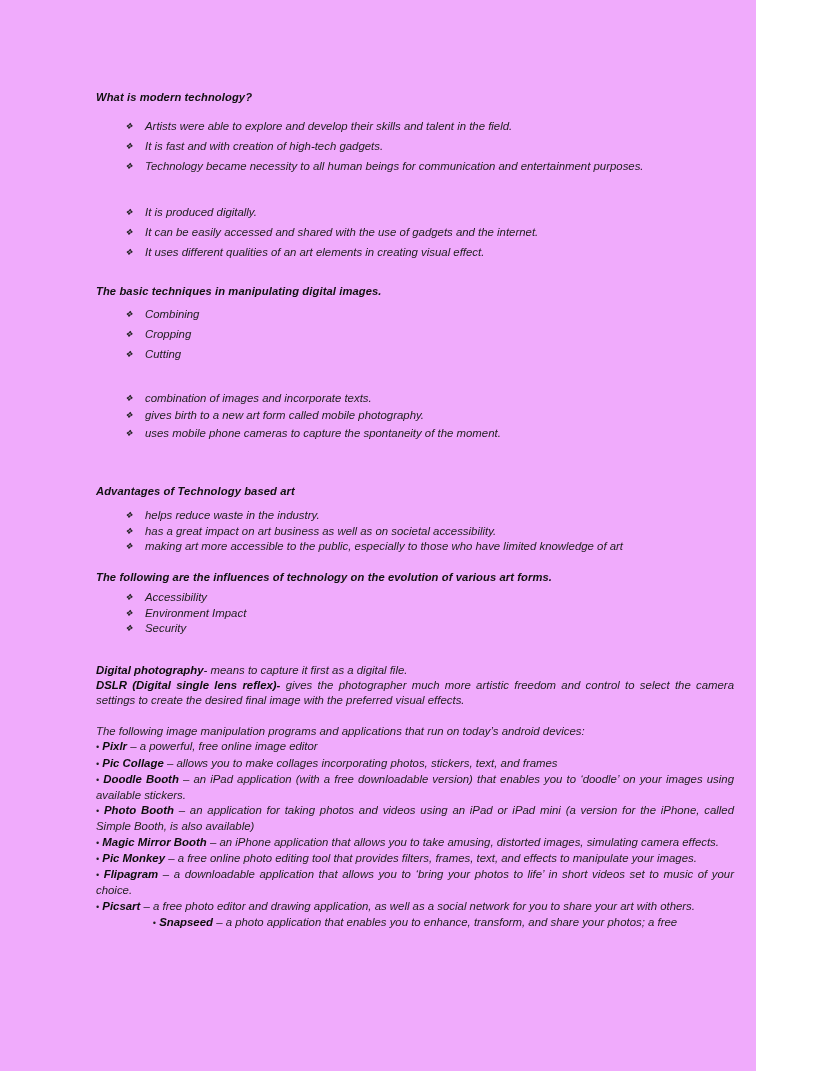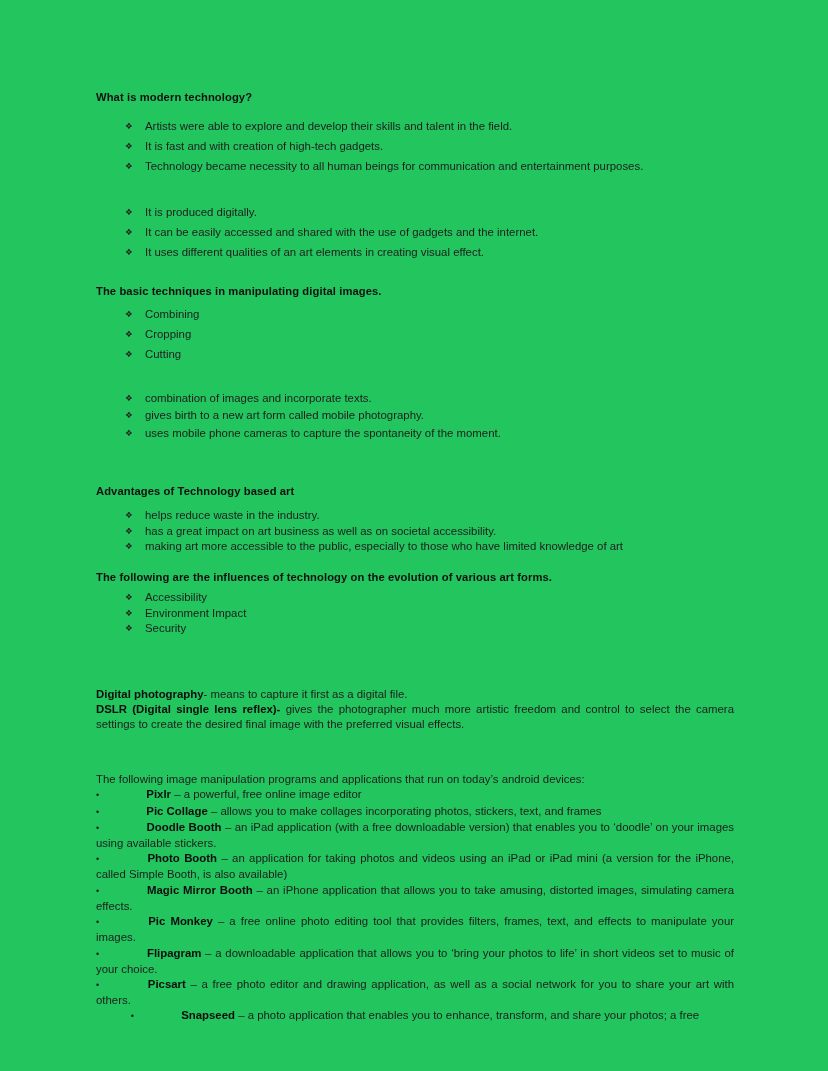--- a/index.html
+++ b/index.html
@@ -10,24 +10,25 @@
   body {
     width: 828px;
     height: 1071px;
     font-family: "Liberation Sans", sans-serif;
     color: #1a1a1a;
     -webkit-font-smoothing: antialiased;
   }
 
   .page {
     position: relative;
-    width: 828px;
+    width: 756px;
     height: 1071px;
-    background: #22c55e;
+    background: #f0abfc;
     overflow: hidden;
+    font-style: italic;
   }
 
   .content {
     position: absolute;
     left: 96px;
     top: 90px;
     width: 638px;
   }
 
   
@@ -88,39 +89,37 @@
     margin: 0;
     text-align: justify;
     text-justify: inter-word;
   }
   .para b, .para strong {
     font-weight: bold;
     color: #0d0d0d;
   }
   .para.nojust {
     text-align: left;
-    margin-top: 24px;
   }
 
   
   .appline {
     font-size: 11.4px;
     line-height: 15.2px;
     color: #1d1d1d;
     margin: 0;
     text-align: justify;
     text-justify: inter-word;
   }
   .appline .dot {
     font-size: 9px;
   }
   .appline .app-name {
     font-weight: bold;
     color: #0d0d0d;
-    margin-left: 44px;
   }
   .appline:last-of-type {
     text-align: center;
   }
 
   
   .gap-12 { height: 12px; }
   .gap-10 { height: 10px; }
   .gap-6  { height: 6px; }
   .gap-16 { height: 16px; }

